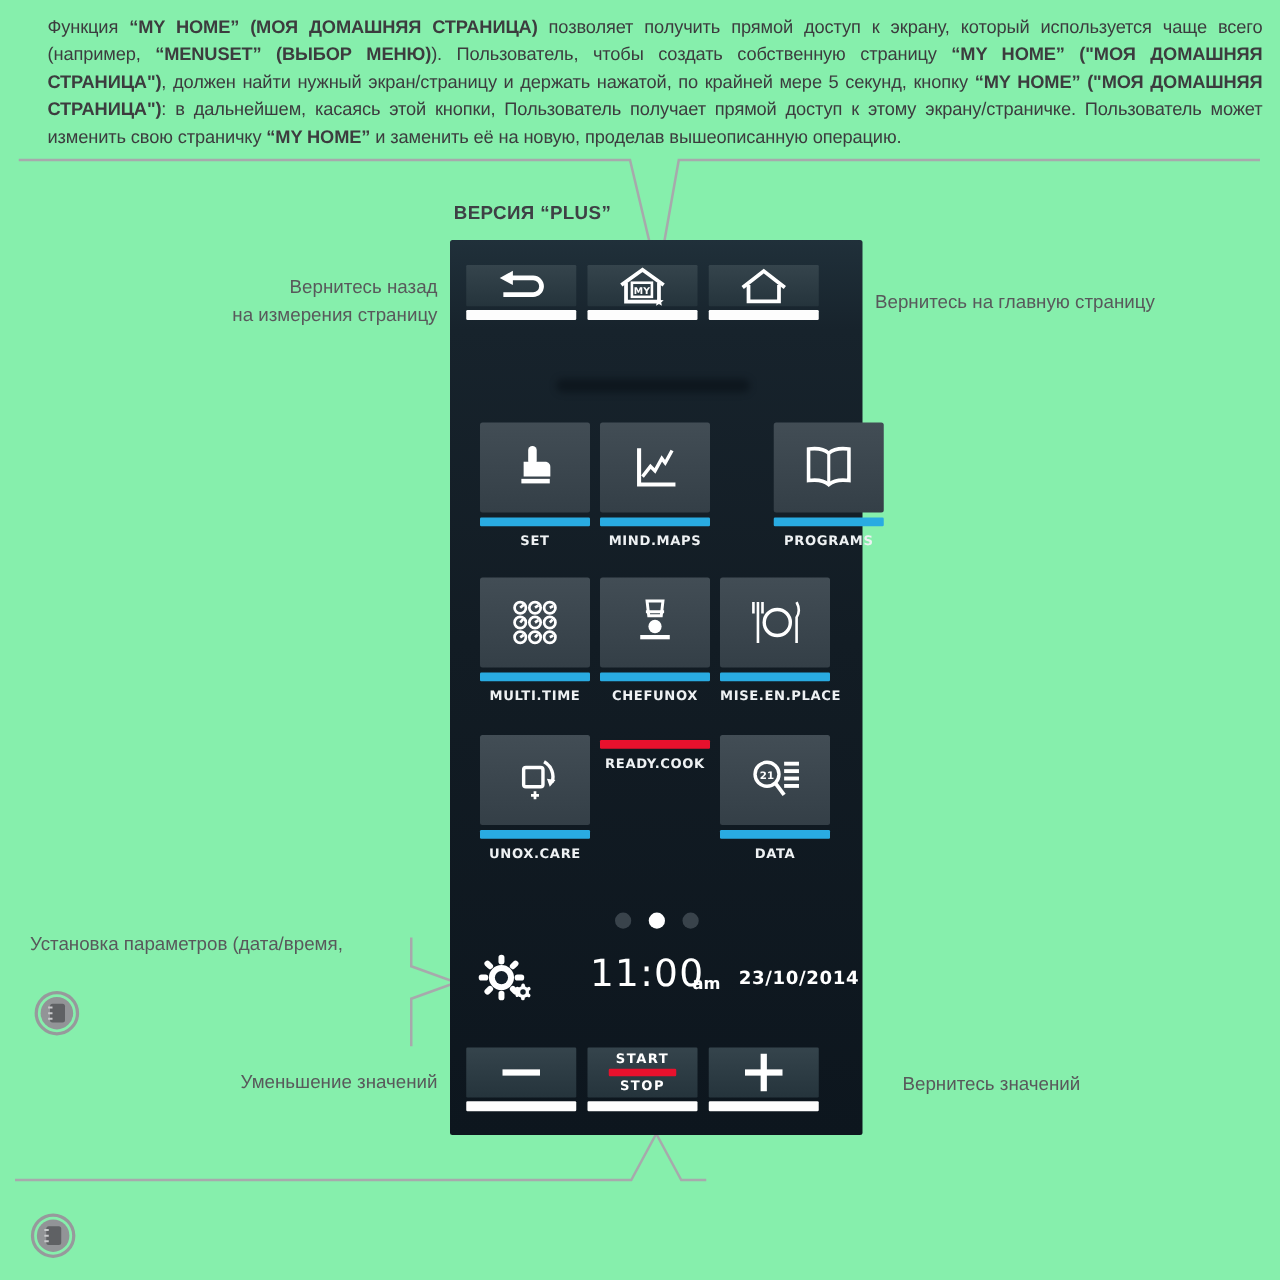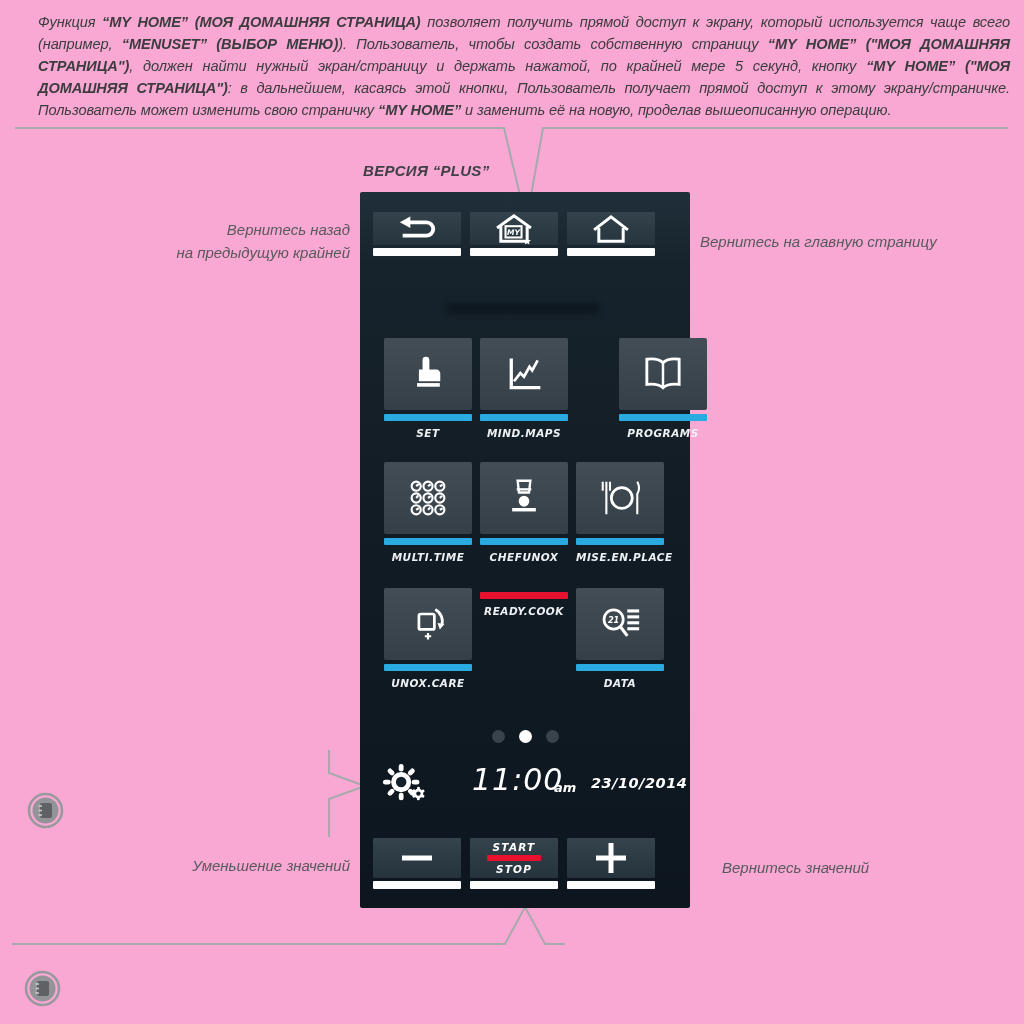--- a/index.html
+++ b/index.html
@@ -1,17 +1,17 @@
 <!DOCTYPE html>
 <html style="--cyan: #29abe2; --red: #e8112d;"><head>
 <meta charset="utf-8">
 <style>
   html,body{margin:0;padding:0;background:#fff;}
-  .page{position:relative;width:1024px;height:1024px;background:#f9a8d4;overflow:hidden;
-        font-family:"Liberation Sans",sans-serif;font-style:italic;}
+  .page{position:relative;width:1024px;height:1024px;background:#86efac;overflow:hidden;
+        font-family:"Liberation Sans",sans-serif;}
   .b{font-weight:bold;}
   
   .intro{position:absolute;left:38px;top:12px;width:972px;font-size:14.6px;line-height:1.5;
          color:#3c3c3e;text-align:justify;letter-spacing:-0.1px;}
   
   .callouts{position:absolute;left:0;top:0;pointer-events:none;}
   
   .version{position:absolute;left:363px;top:162px;font-size:15px;font-weight:bold;color:#3e4045;letter-spacing:0.3px;}
   
   .panel{position:absolute;left:360px;top:192px;width:330px;height:716px;border-radius:2px;
@@ -283,26 +283,27 @@
             <rect x="13.5" y="1" width="5" height="30" fill="#fff"></rect>
           </svg>
         </div>
         <div class="wbar"></div>
       </div>
     </div>
   </div>
 
   <div class="ann r" style="right:674px;top:218px;">
     <div>Вернитесь назад</div>
-    <div>на предыдущую крайней</div>
+    <div>на измерения страницу</div>
   </div>
   <div class="ann" style="left:700px;top:230px;">
     <div>Вернитесь на главную страницу</div>
   </div>
   <div class="ann" style="left:24px;top:744px;">
+    <div>Установка параметров (дата/время,</div>
   </div>
   <div class="ann r" style="right:674px;top:854px;">
     <div>Уменьшение значений</div>
   </div>
   <div class="ann" style="left:722px;top:856px;">
     <div>Вернитесь значений</div>
   </div>
 
   <svg class="circ" style="left:27px;top:792px;" width="37" height="37" viewBox="0 0 37 37">
     <circle cx="18.5" cy="18.5" r="16.5" fill="none" stroke="#97999c" stroke-width="2.6"></circle>

